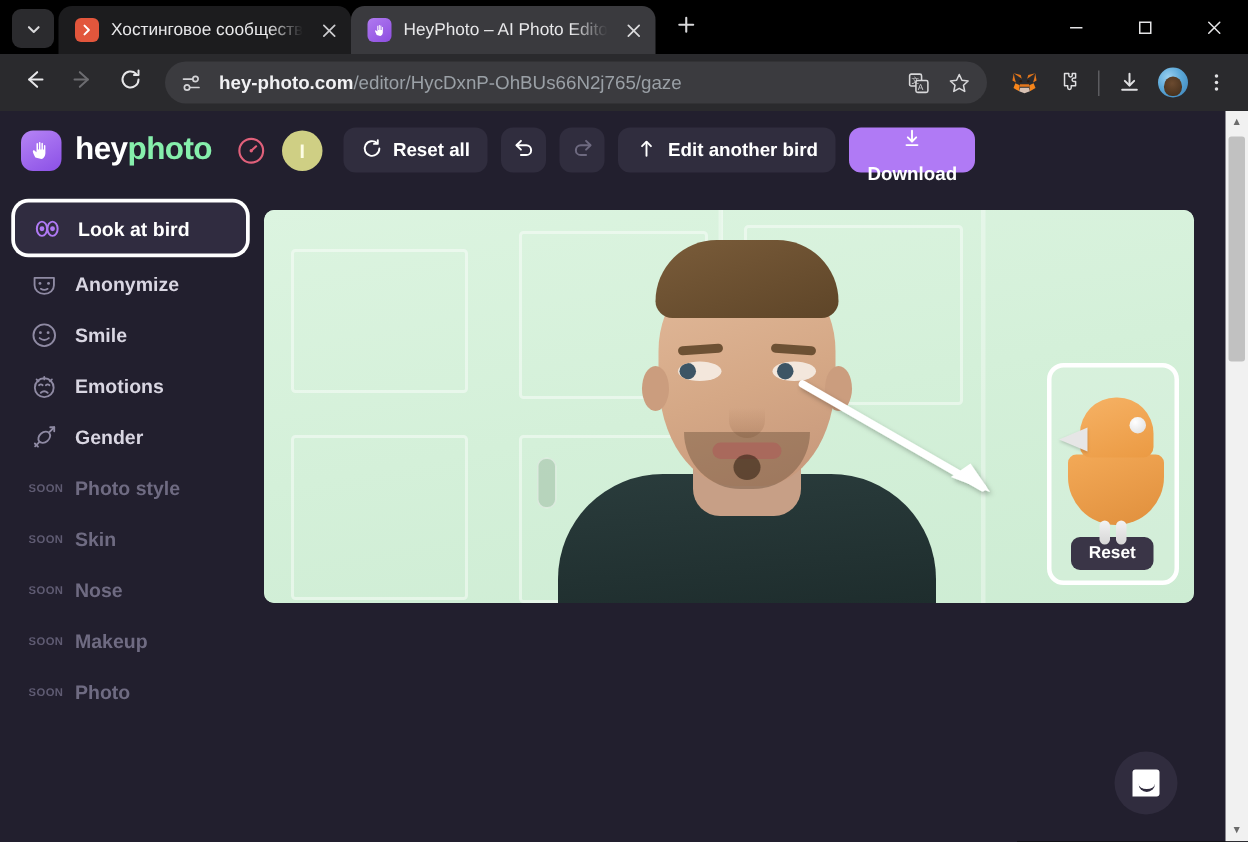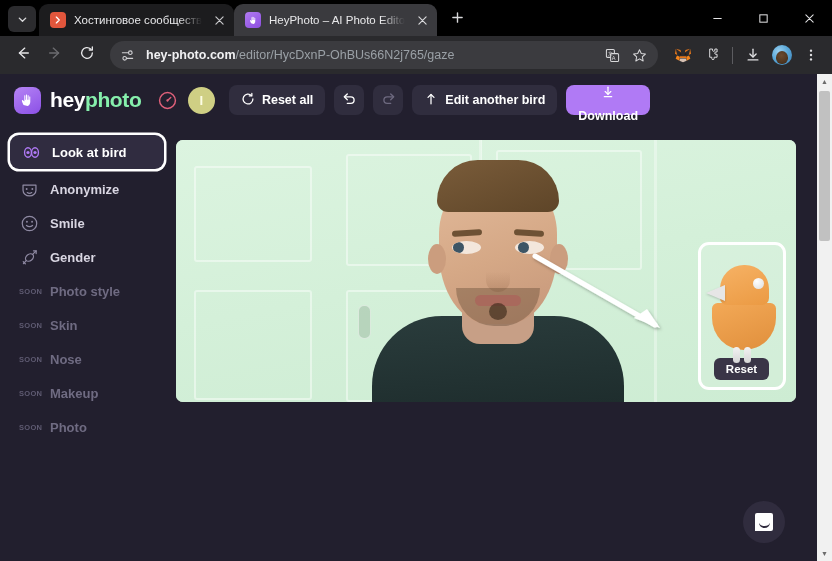--- a/index.html
+++ b/index.html
@@ -709,20 +709,31 @@
               <svg width="19" height="19" viewBox="0 0 20 20">
                   <circle cx="10" cy="10" r="7.6" stroke="#8f8aa3" stroke-width="1.3" fill="none"></circle>
                   <circle cx="7.3" cy="8.2" r="1" fill="#8f8aa3"></circle>
                   <circle cx="12.7" cy="8.2" r="1" fill="#8f8aa3"></circle>
                   <path d="M6.8 12q3.2 2.6 6.4 0" stroke="#8f8aa3" stroke-width="1.3" fill="none" stroke-linecap="round"></path>
                 </svg>
             </span>
             <span>Smile</span>
           </div>
 
+          <div class="side-item">
+            <span class="si-icon">
+              <svg width="19" height="19" viewBox="0 0 20 20">
+                  <circle cx="10" cy="11" r="6.6" stroke="#8f8aa3" stroke-width="1.3" fill="none"></circle>
+                  <path d="M6.3 9.3q1.3-1.1 2.6 0M11.1 9.3q1.3-1.1 2.6 0" stroke="#8f8aa3" stroke-width="1.2" fill="none" stroke-linecap="round"></path>
+                  <path d="M7.6 14.6q2.4-2.2 4.8 0" stroke="#8f8aa3" stroke-width="1.3" fill="none" stroke-linecap="round"></path>
+                  <path d="M4.6 5.2 L6 6.6 M15.4 5.2 L14 6.6 M10 3.4 V5.2" stroke="#8f8aa3" stroke-width="1.2" stroke-linecap="round"></path>
+                </svg>
+            </span>
+            <span>Emotions</span>
+          </div>
 
           <div class="side-item">
             <span class="si-icon">
               <svg width="19" height="19" viewBox="0 0 20 20">
                   <ellipse cx="10" cy="10" rx="4.6" ry="3.4" transform="rotate(-40 10 10)" stroke="#8f8aa3" stroke-width="1.3" fill="none"></ellipse>
                   <path d="M13.8 6.2 L17 3" stroke="#8f8aa3" stroke-width="1.3" stroke-linecap="round"></path>
                   <path d="M14.2 3 H17 V5.8" stroke="#8f8aa3" stroke-width="1.3" fill="none" stroke-linecap="round" stroke-linejoin="round"></path>
                   <path d="M6.3 13.6 L3.6 16.4" stroke="#8f8aa3" stroke-width="1.3" stroke-linecap="round"></path>
                   <path d="M3.4 14.4 L5.6 16.6" stroke="#8f8aa3" stroke-width="1.3" stroke-linecap="round"></path>
                 </svg>

